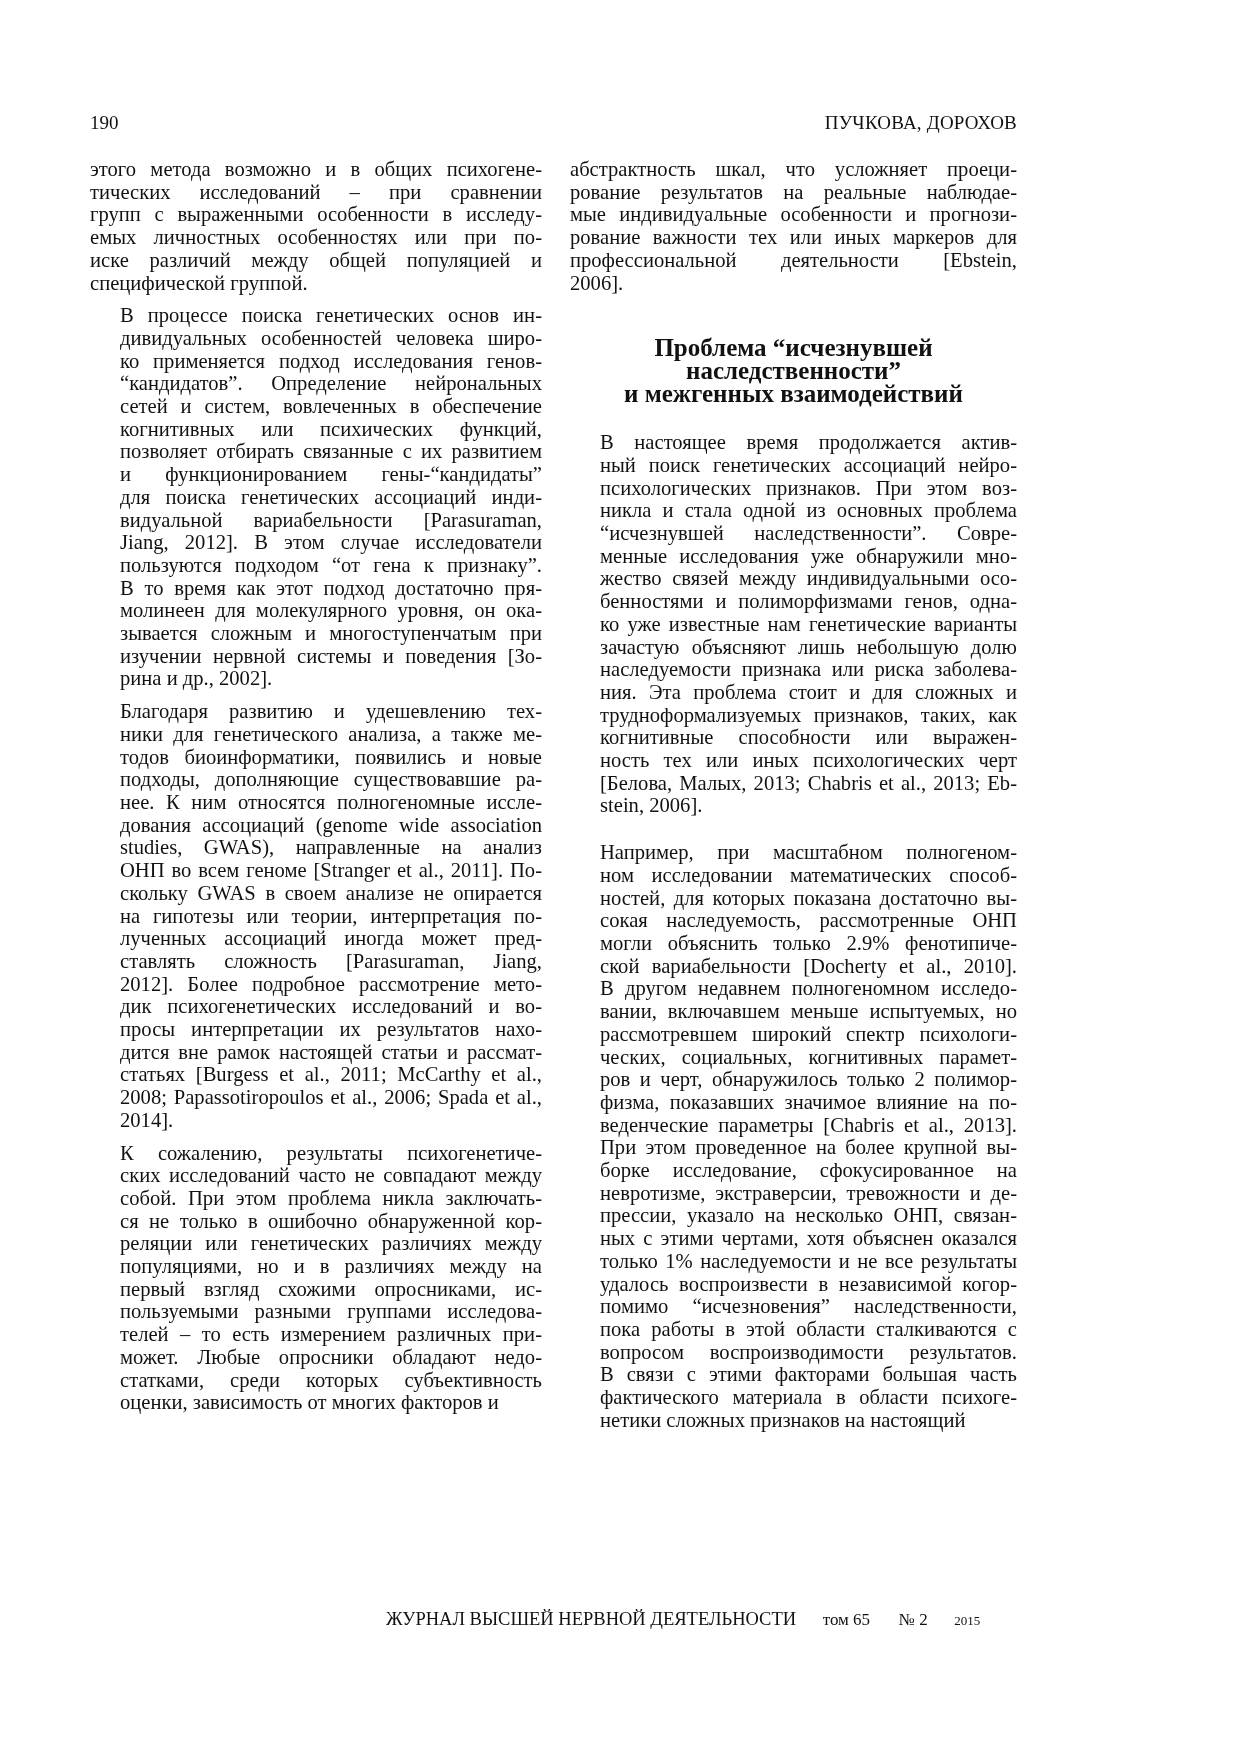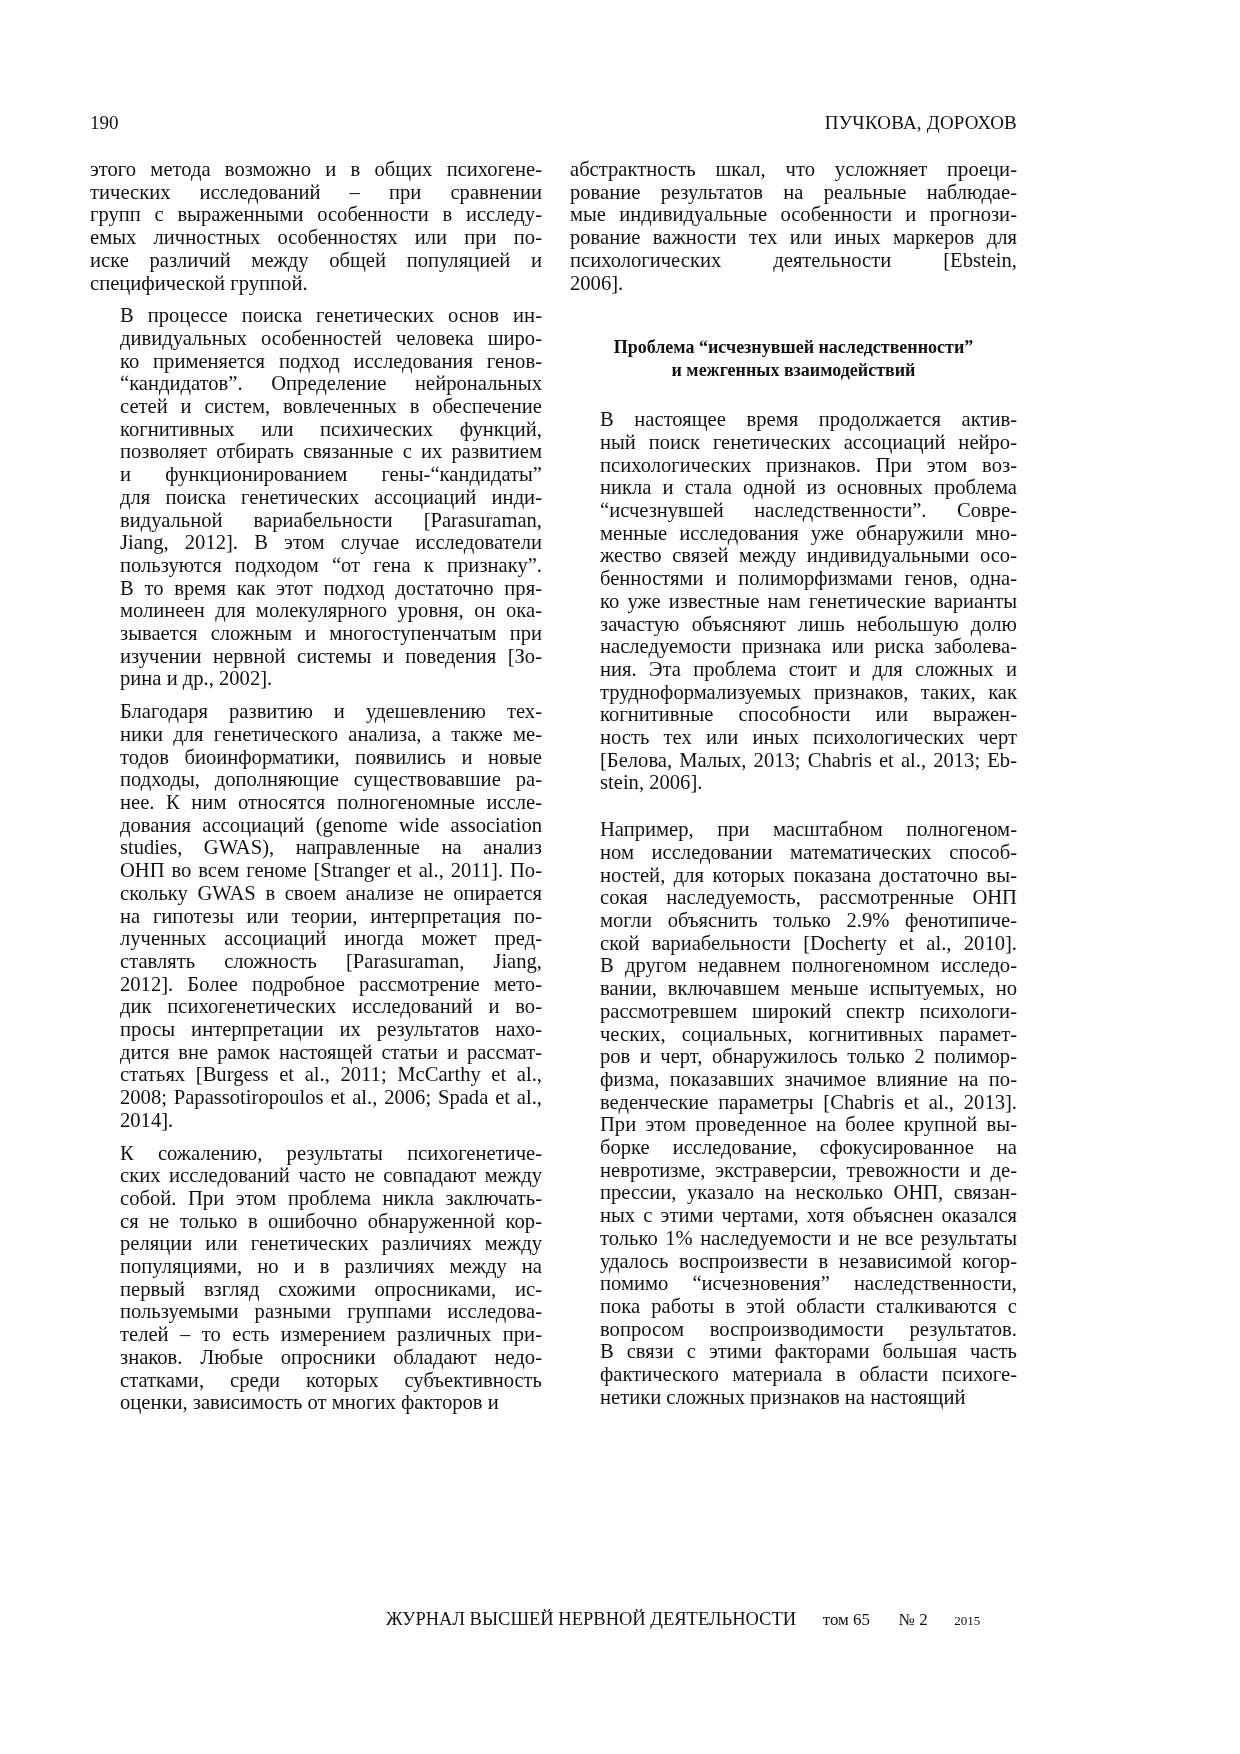--- a/index.html
+++ b/index.html
@@ -10,21 +10,21 @@
   .page-num { position: absolute; left: 0; top: 0; }
   .authors { position: absolute; left: 0; right: 0; top: 0; text-align: right; letter-spacing: 0.2px; }
   .col { position: absolute; top: 158px; font-size: 20.6px; line-height: 22.7px;
          text-align: justify; hyphens: manual; }
   .col-left { left: 90px; width: 452px; }
   .col-right { left: 570px; width: 447px; }
   .col p { margin: 0; text-indent: 30px; }
   .col p.noindent { text-indent: 0; }
   .col p + p { margin-top: 10px; }
   .section-heading { margin: 42px 0 26px 0; text-align: center; font-weight: bold;
-                     font-size: 18px; line-height: 23px; text-indent: 0 !important; }
+                     font-size: 25px; line-height: 23px; text-indent: 0 !important; }
   .col-right p.gap { margin-top: 24px; }
   .footer { position: absolute; top: 1591px; left: 386px; font-size: 18.5px; white-space: nowrap; }
   .footer span { display: inline-block; }
   .footer .vol { margin-left: 22px; font-size: 17px; }
   .footer .issue { margin-left: 24px; font-size: 17px; }
   .footer .year { margin-left: 22px; font-size: 13px; margin-top: 22px; }
   .line { display: block; text-align: justify; text-align-last: justify; }
   .line.last { text-align-last: left; }
 </style>
 </head>
@@ -87,34 +87,34 @@
     <p>
       <span class="line" style="text-indent: 30px;">К сожалению, результаты психогенетиче-</span>
       <span class="line">ских исследований часто не совпадают между</span>
       <span class="line">собой. При этом проблема никла заключать-</span>
       <span class="line">ся не только в ошибочно обнаруженной кор-</span>
       <span class="line">реляции или генетических различиях между</span>
       <span class="line">популяциями, но и в различиях между на</span>
       <span class="line">первый взгляд схожими опросниками, ис-</span>
       <span class="line">пользуемыми разными группами исследова-</span>
       <span class="line">телей – то есть измерением различных при-</span>
-      <span class="line">знаков. Любые опросники обладают недо-</span>
+      <span class="line">может. Любые опросники обладают недо-</span>
       <span class="line">статками, среди которых субъективность</span>
       <span class="line last">оценки, зависимость от многих факторов и</span>
     </p>
   </div>
 
 <div class="col col-right">
   <div id="right-intro">
       <p class="noindent">
         <span class="line">абстрактность шкал, что усложняет проеци-</span>
         <span class="line">рование результатов на реальные наблюдае-</span>
         <span class="line">мые индивидуальные особенности и прогнози-</span>
         <span class="line">рование важности тех или иных маркеров для</span>
-        <span class="line">психологических деятельности [Ebstein,</span>
+        <span class="line">профессиональной деятельности [Ebstein,</span>
         <span class="line last">2006].</span>
       </p>
     </div>
   <div class="section-heading">
     <span>Проблема “исчезнувшей наследственности”</span><br>
     <span>и межгенных взаимодействий</span>
   </div>
   <div id="right-body">
       <p>
         <span class="line" style="text-indent: 30px;">В настоящее время продолжается актив-</span>

